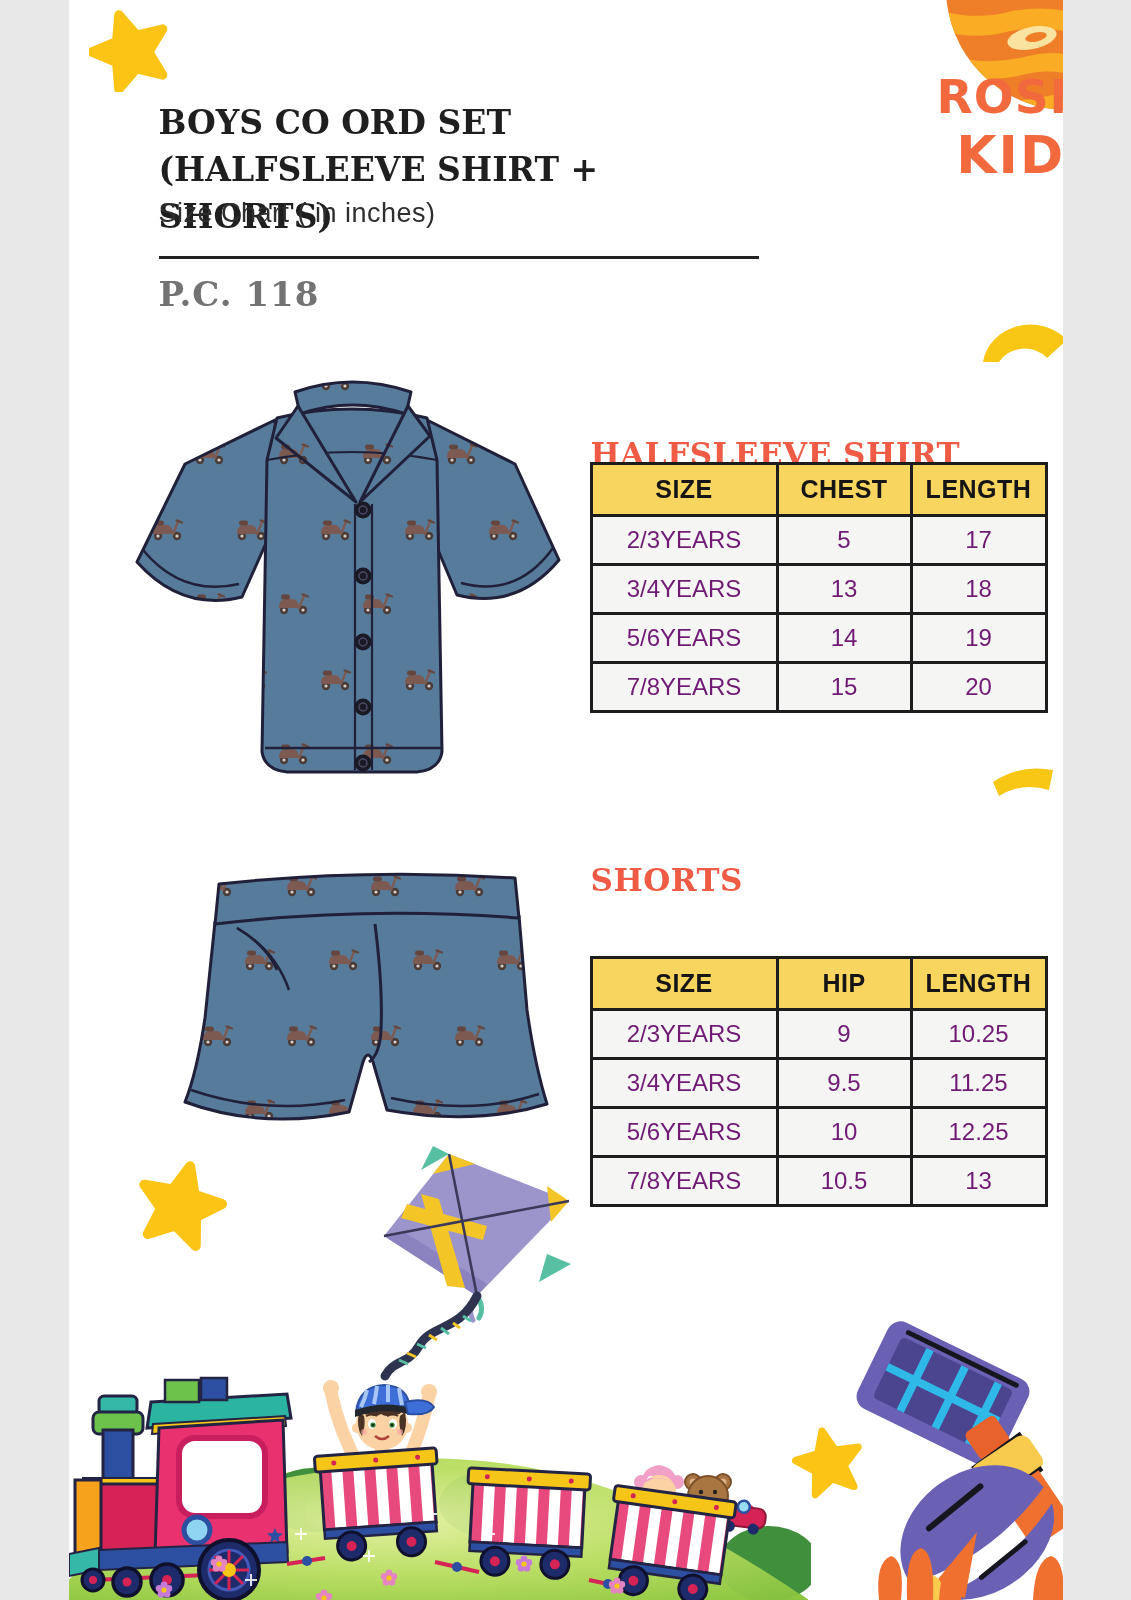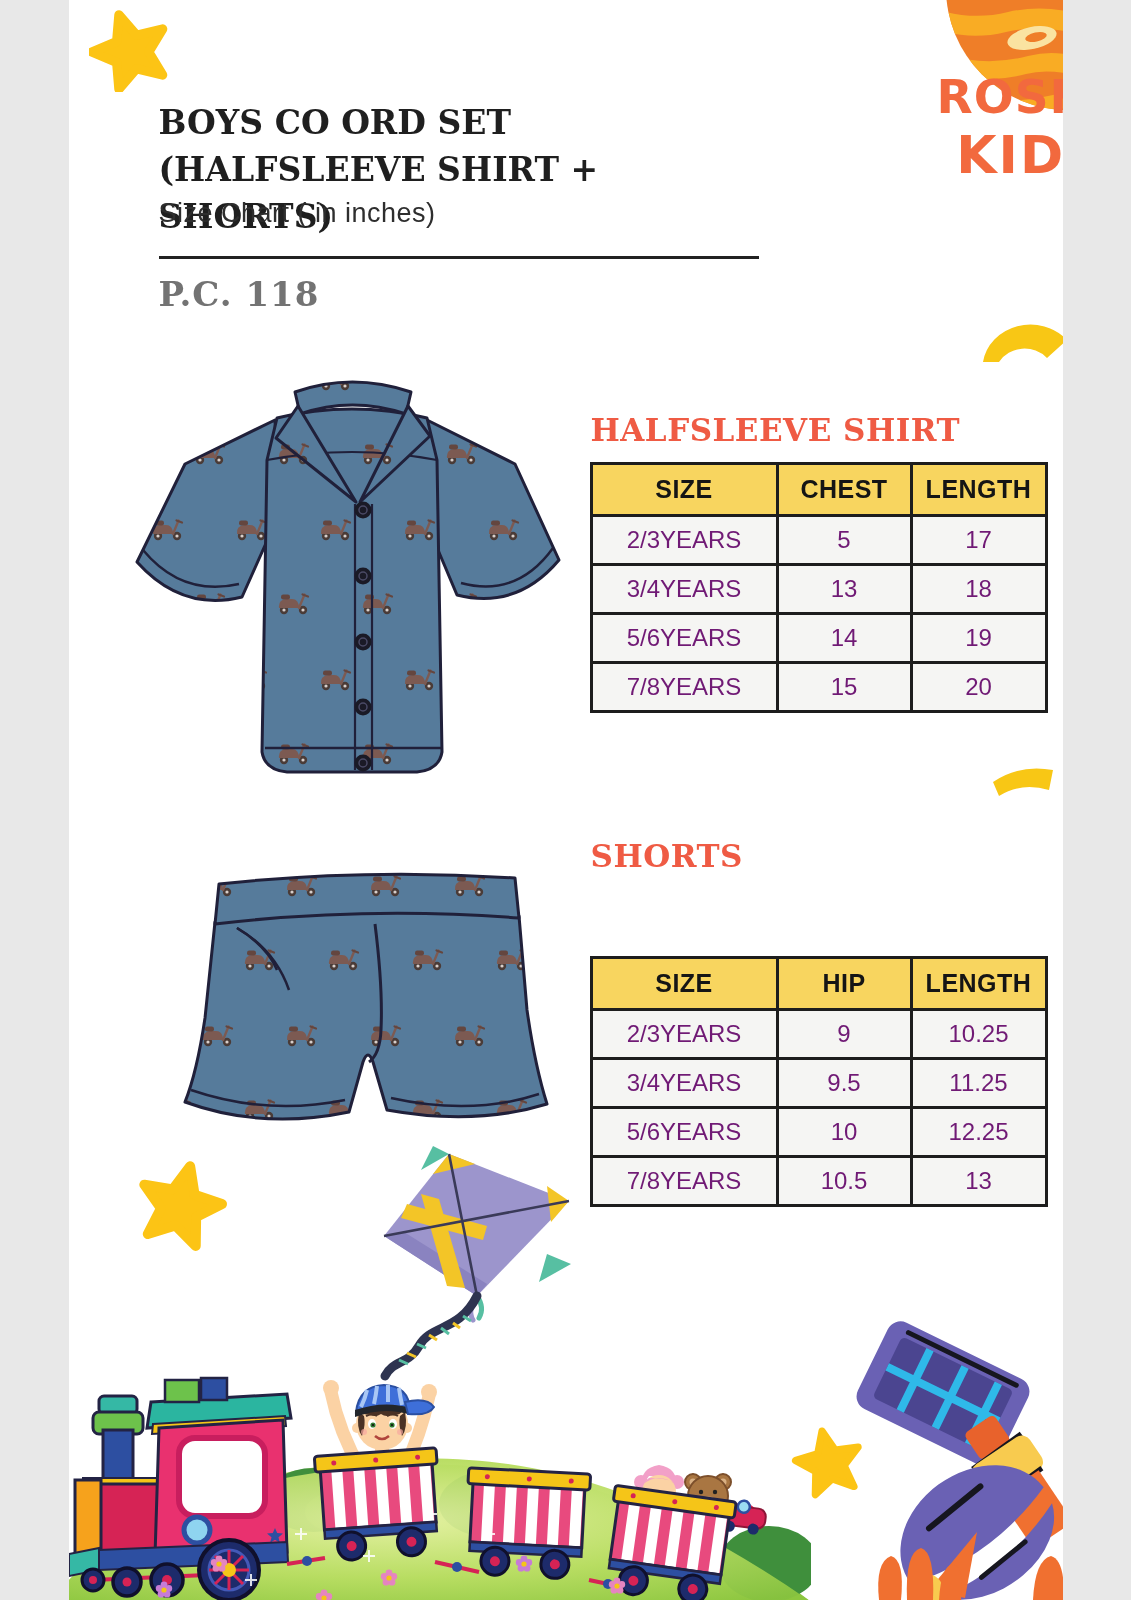--- a/index.html
+++ b/index.html
@@ -13,21 +13,21 @@
             color:#2e2e2e;letter-spacing:.5px;}
   .divider{left:90px;top:256px;width:600px;height:3px;background:#222;}
   .pc{left:90px;top:274px;font:700 34px "DejaVu Serif",serif;color:#737373;letter-spacing:1px;}
 
   .logo{left:868px;top:72px;width:168px;text-align:right;color:#F2693E;
         font-family:"DejaVu Sans",sans-serif;font-weight:800;}
   .logo .l1{font-size:47px;line-height:1;letter-spacing:1px;}
   .logo .l2{font-size:52px;line-height:1;margin-top:9px;letter-spacing:2px;}
   .logo sup.reg{font-size:18px;vertical-align:26px;margin-left:2px;font-weight:700;}
 
-  .section-heading{font:700 31px "DejaVu Serif",serif;color:#EF5B44;letter-spacing:.5px;}
+  .section-heading{font:700 31px "DejaVu Serif",serif;color:#EF5B44;letter-spacing:.5px;margin-top:24px;}
   .heading-shirt{left:522px;top:412px;}
   .heading-shorts{left:522px;top:838px;}
 
   .table1{left:521px;top:462px;}
   .table2{left:521px;top:956px;}
   table.size-table{border-collapse:collapse;width:455px;background:#fff;table-layout:fixed;}
   .size-table th,.size-table td{border:3px solid #1d1d1d;text-align:center;
       font-family:"Liberation Sans",sans-serif;padding:0;}
   .size-table th{background:#F8D55F;height:49px;font-size:25px;font-weight:700;
       letter-spacing:.5px;color:#151515;}

